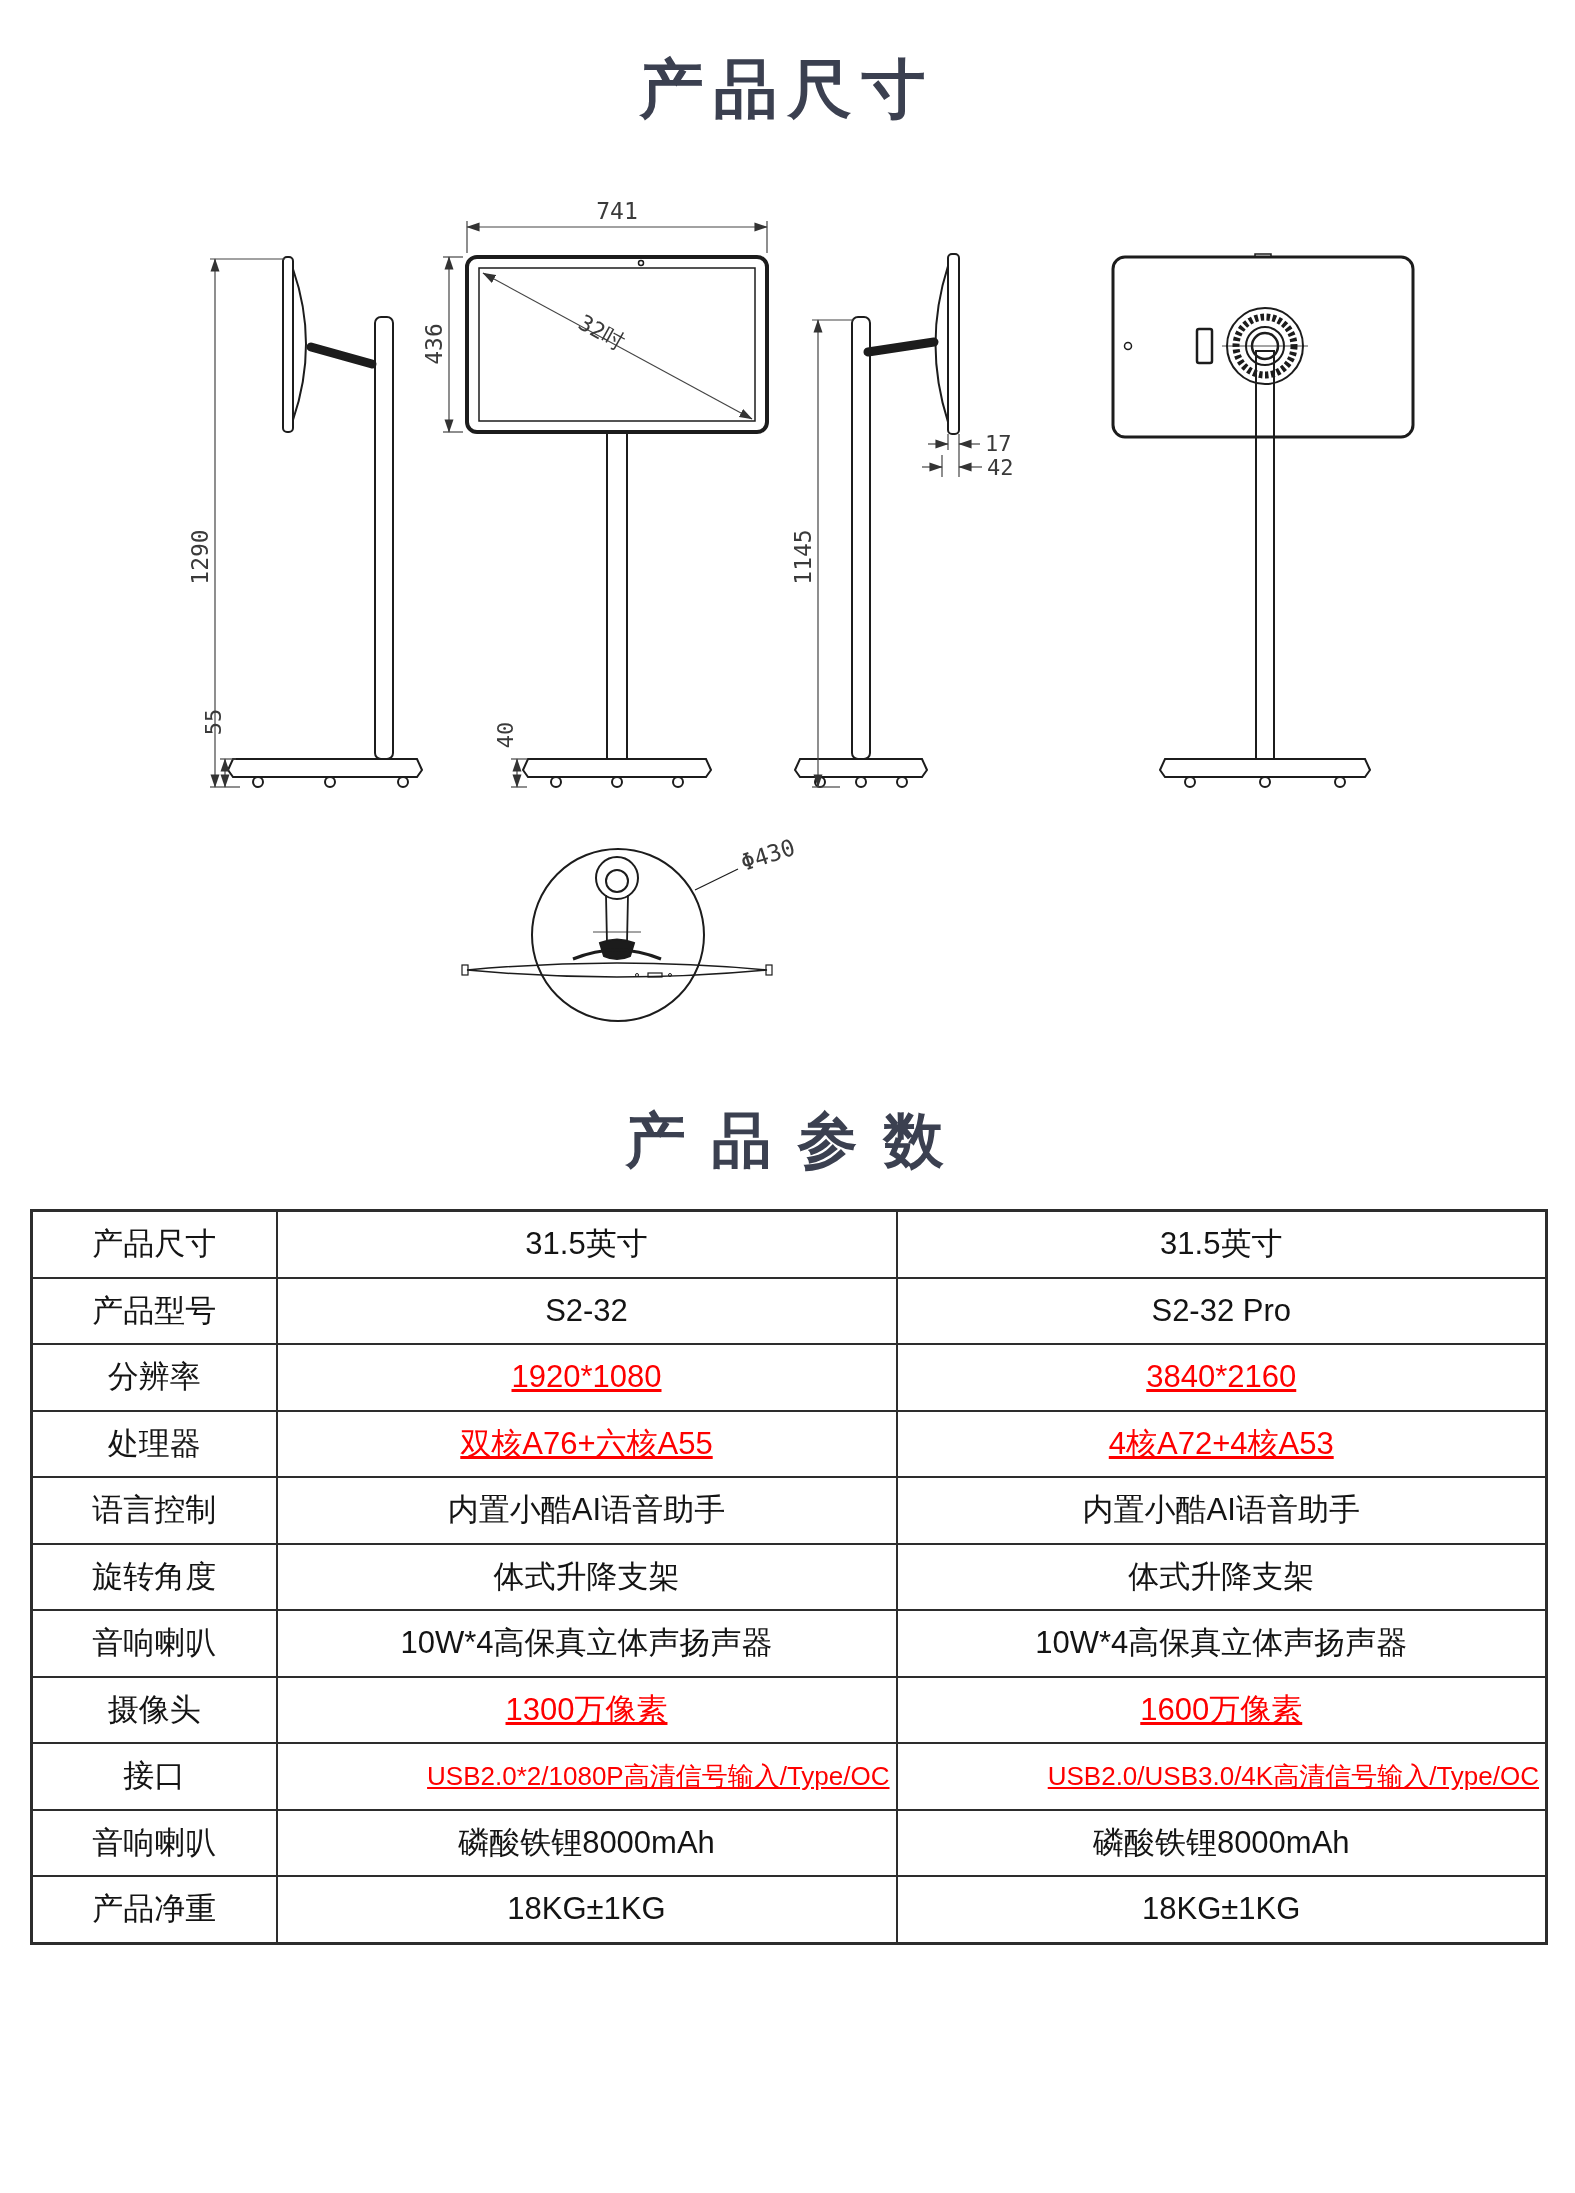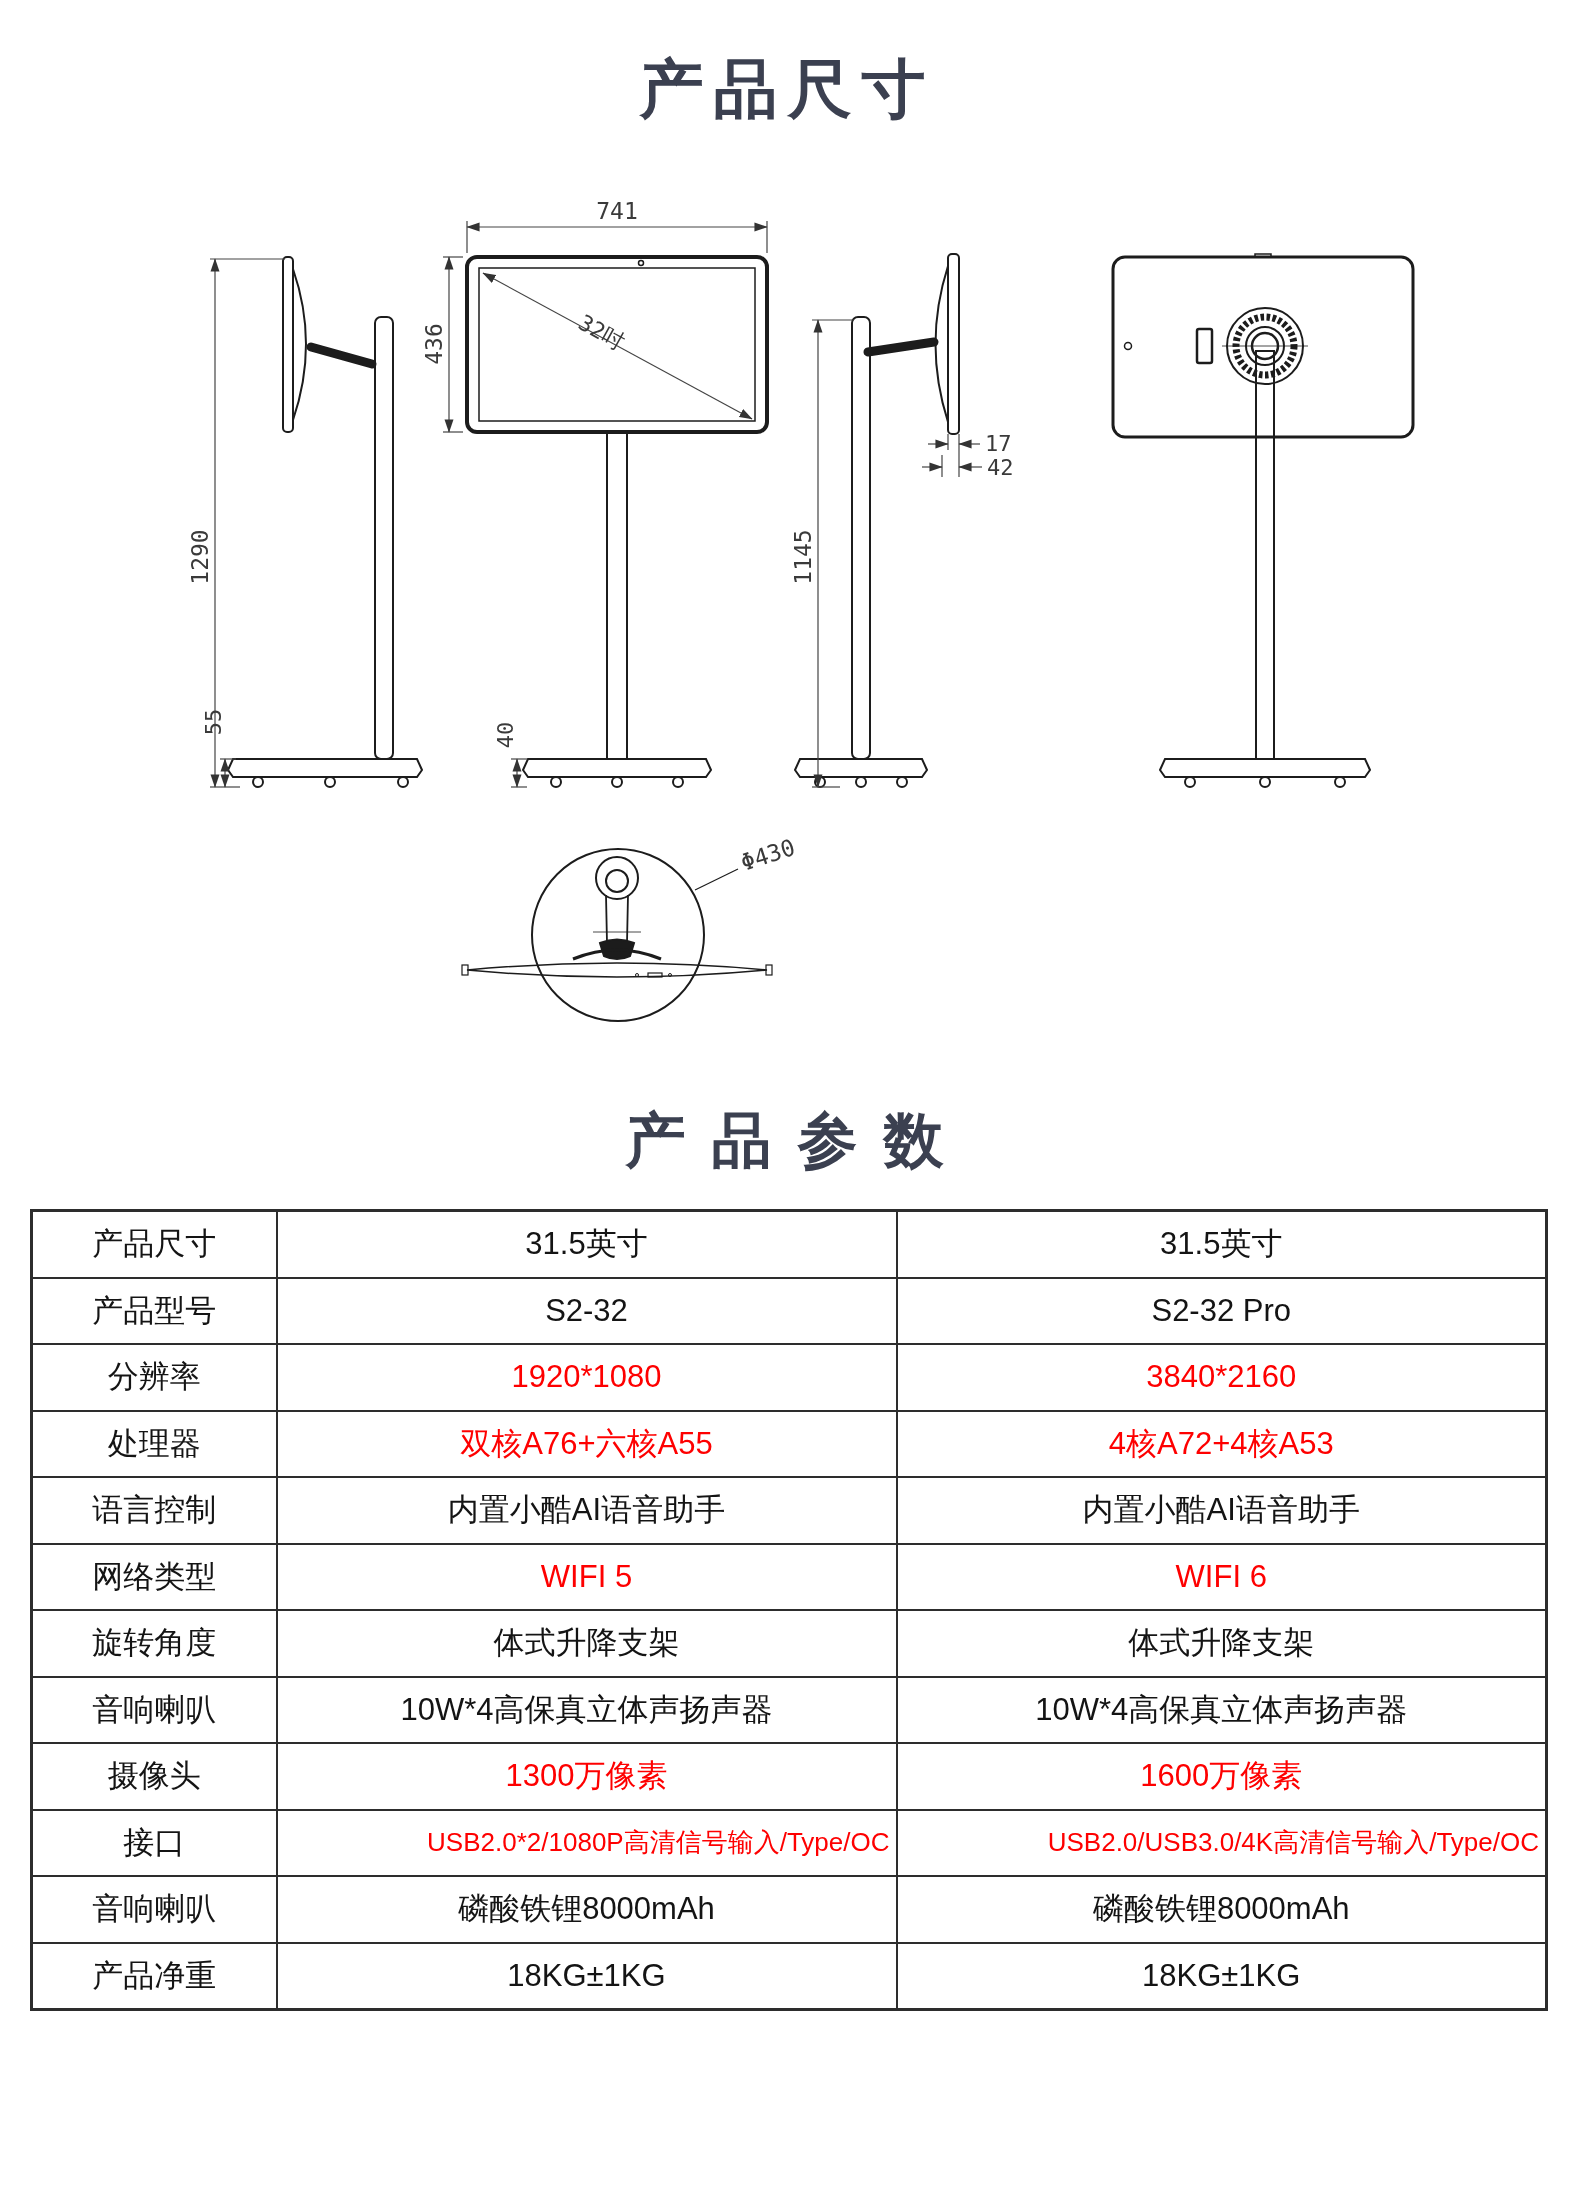--- a/index.html
+++ b/index.html
@@ -32,21 +32,21 @@
   }
   table.specs td{
     border:2px solid var(--border);
     height:64.5px; text-align:center; vertical-align:middle;
     font-size:31px; color:var(--text); padding:0 6px;
     overflow:hidden; white-space:nowrap;
   }
   table.specs col.c-label{ width:245px; }
   table.specs col.c-s232 { width:620px; }
   table.specs col.c-pro  { width:650px; }
-  tr.hl td.val{ color:var(--red); }
+  tr.hl td.val{ color:var(--red);text-decoration:underline; }
   tr.sm td.val{ font-size:26px;text-align:right; }
 </style>
 </head>
 <body>
 
 <div class="page-title title-dimensions">产品尺寸</div>
 
 <div class="diagram-wrap">
 <svg viewBox="0 0 1575 950" width="1575" height="950">
   <defs>
@@ -192,25 +192,20 @@
     <tr class="hl">
       <td class="lbl">处理器</td>
       <td class="val">双核A76+六核A55</td>
       <td class="val">4核A72+4核A53</td>
     </tr>
     <tr>
       <td class="lbl">语言控制</td>
       <td class="val">内置小酷AI语音助手</td>
       <td class="val">内置小酷AI语音助手</td>
     </tr>
-    <tr class="hl">
-      <td class="lbl">网络类型</td>
-      <td class="val">WIFI 5</td>
-      <td class="val">WIFI 6</td>
-    </tr>
     <tr>
       <td class="lbl">旋转角度</td>
       <td class="val">体式升降支架</td>
       <td class="val">体式升降支架</td>
     </tr>
     <tr>
       <td class="lbl">音响喇叭</td>
       <td class="val">10W*4高保真立体声扬声器</td>
       <td class="val">10W*4高保真立体声扬声器</td>
     </tr>

